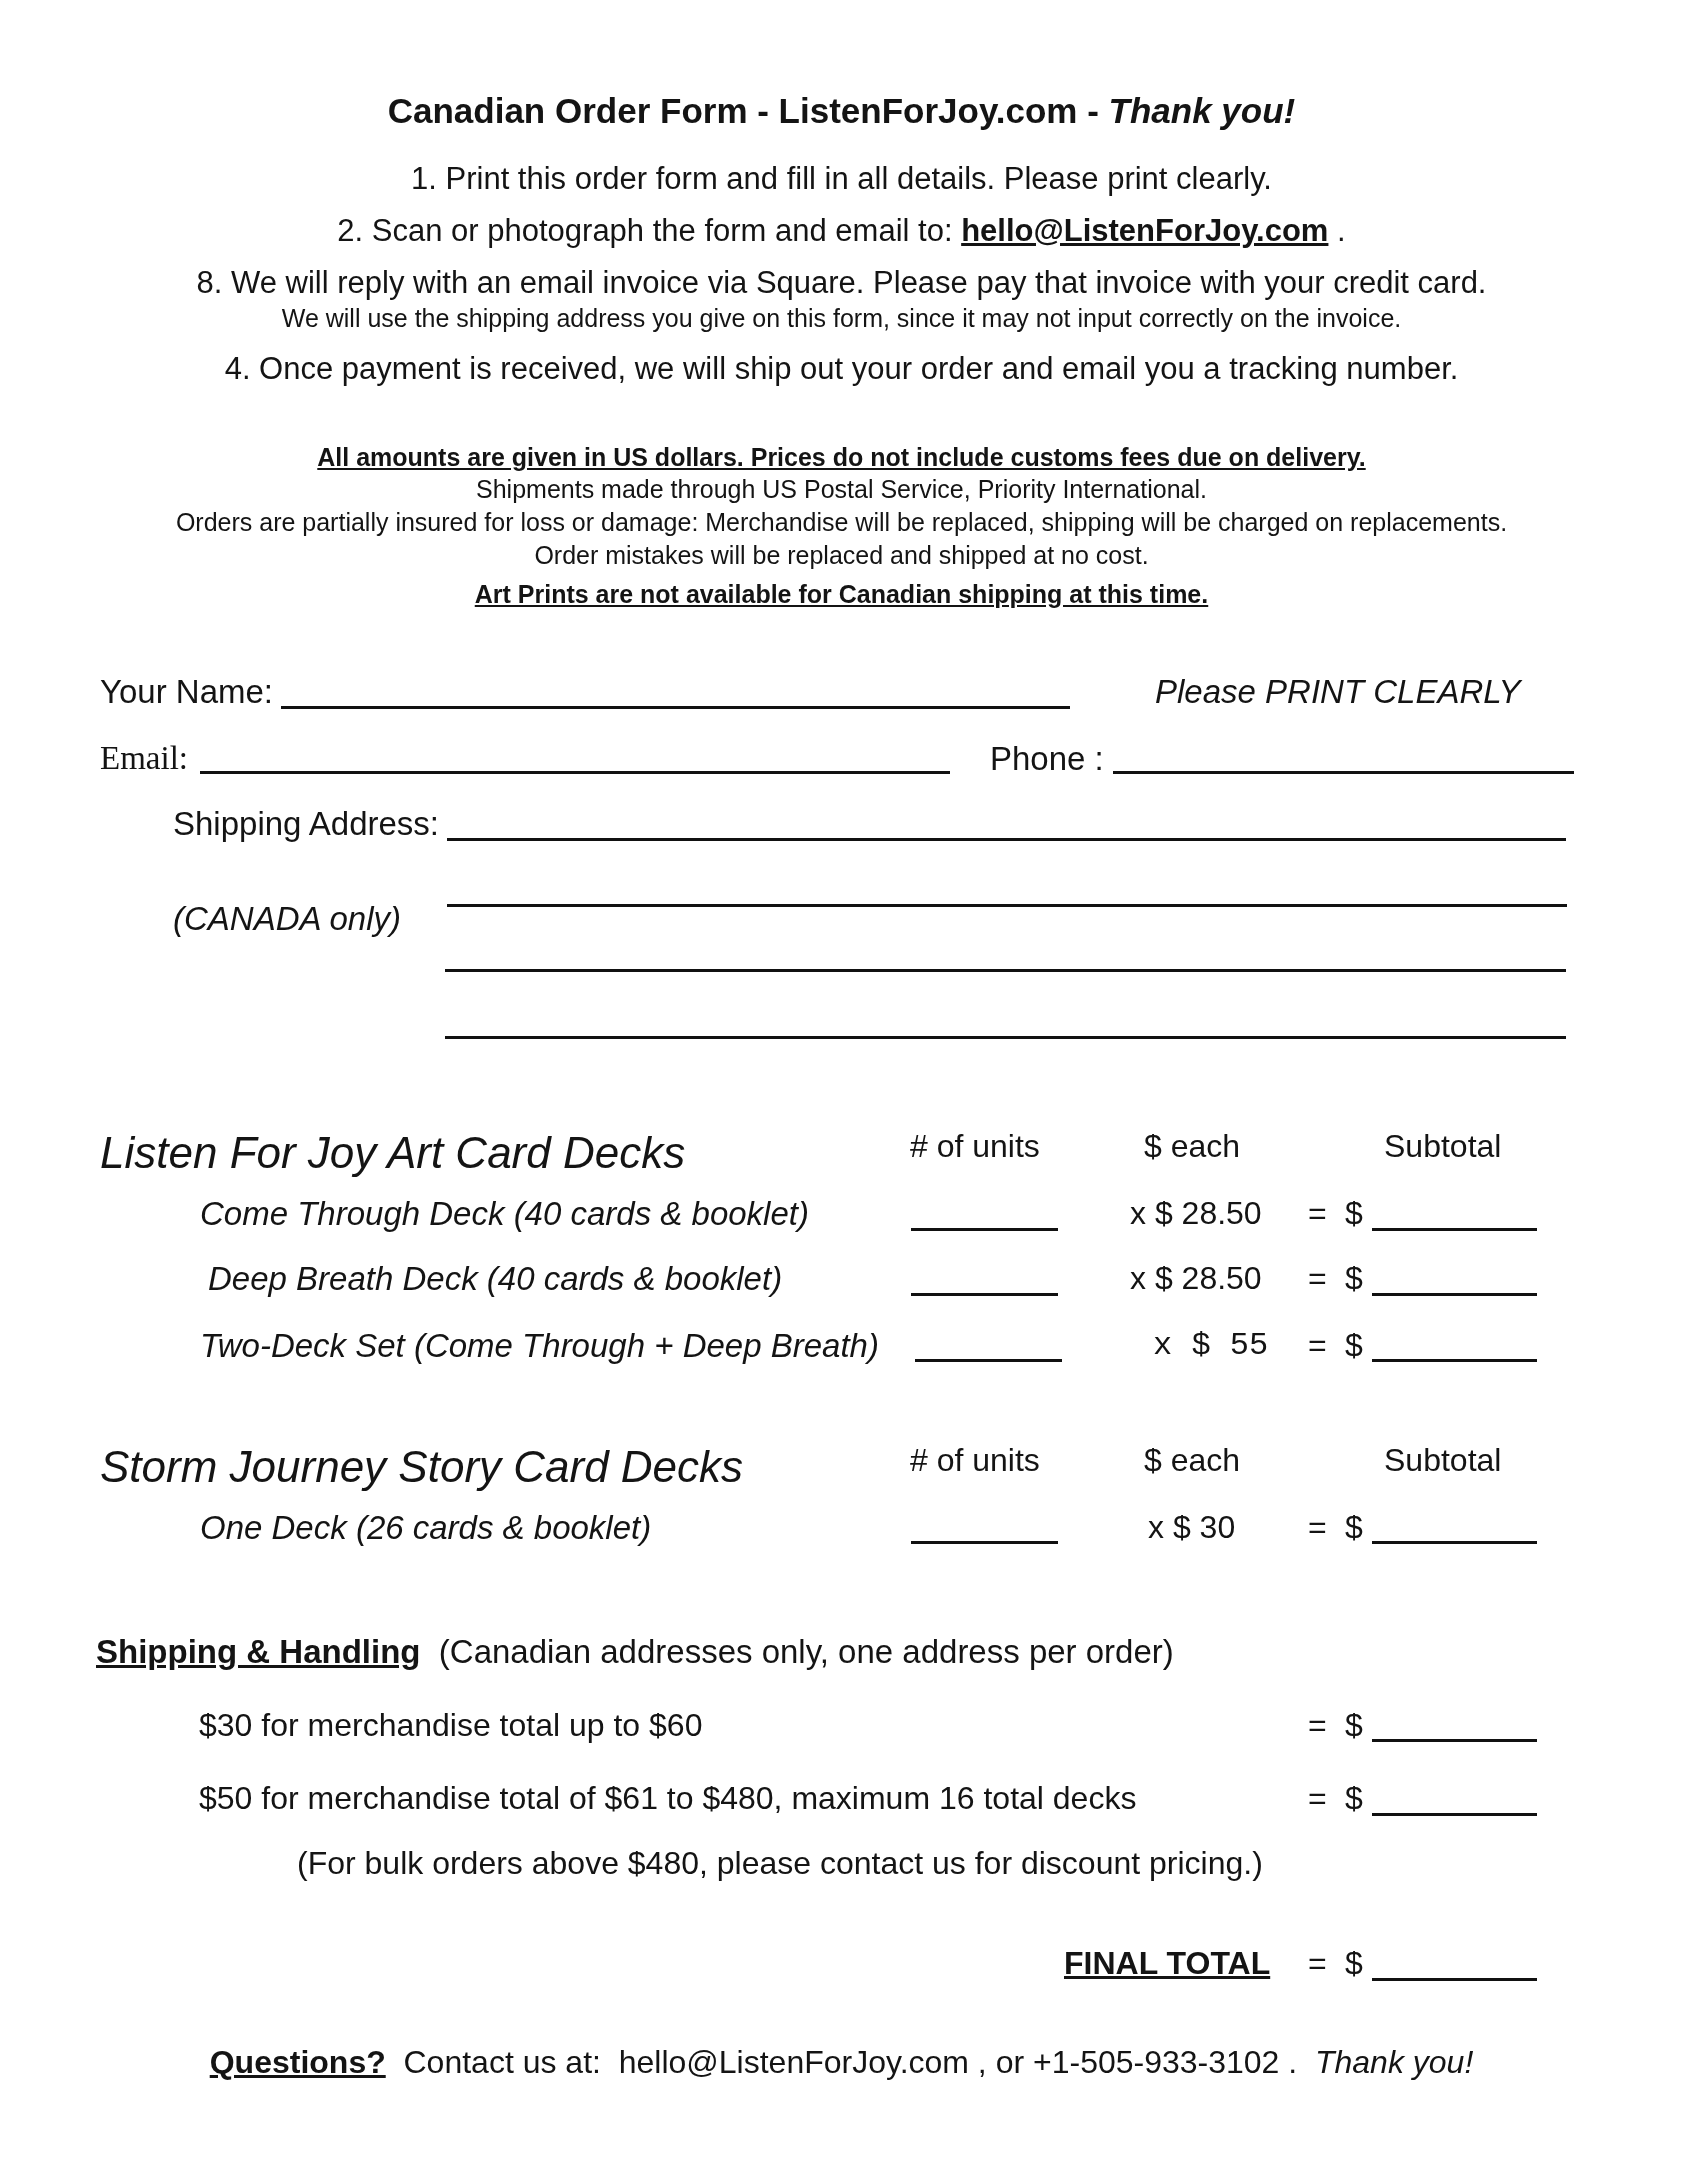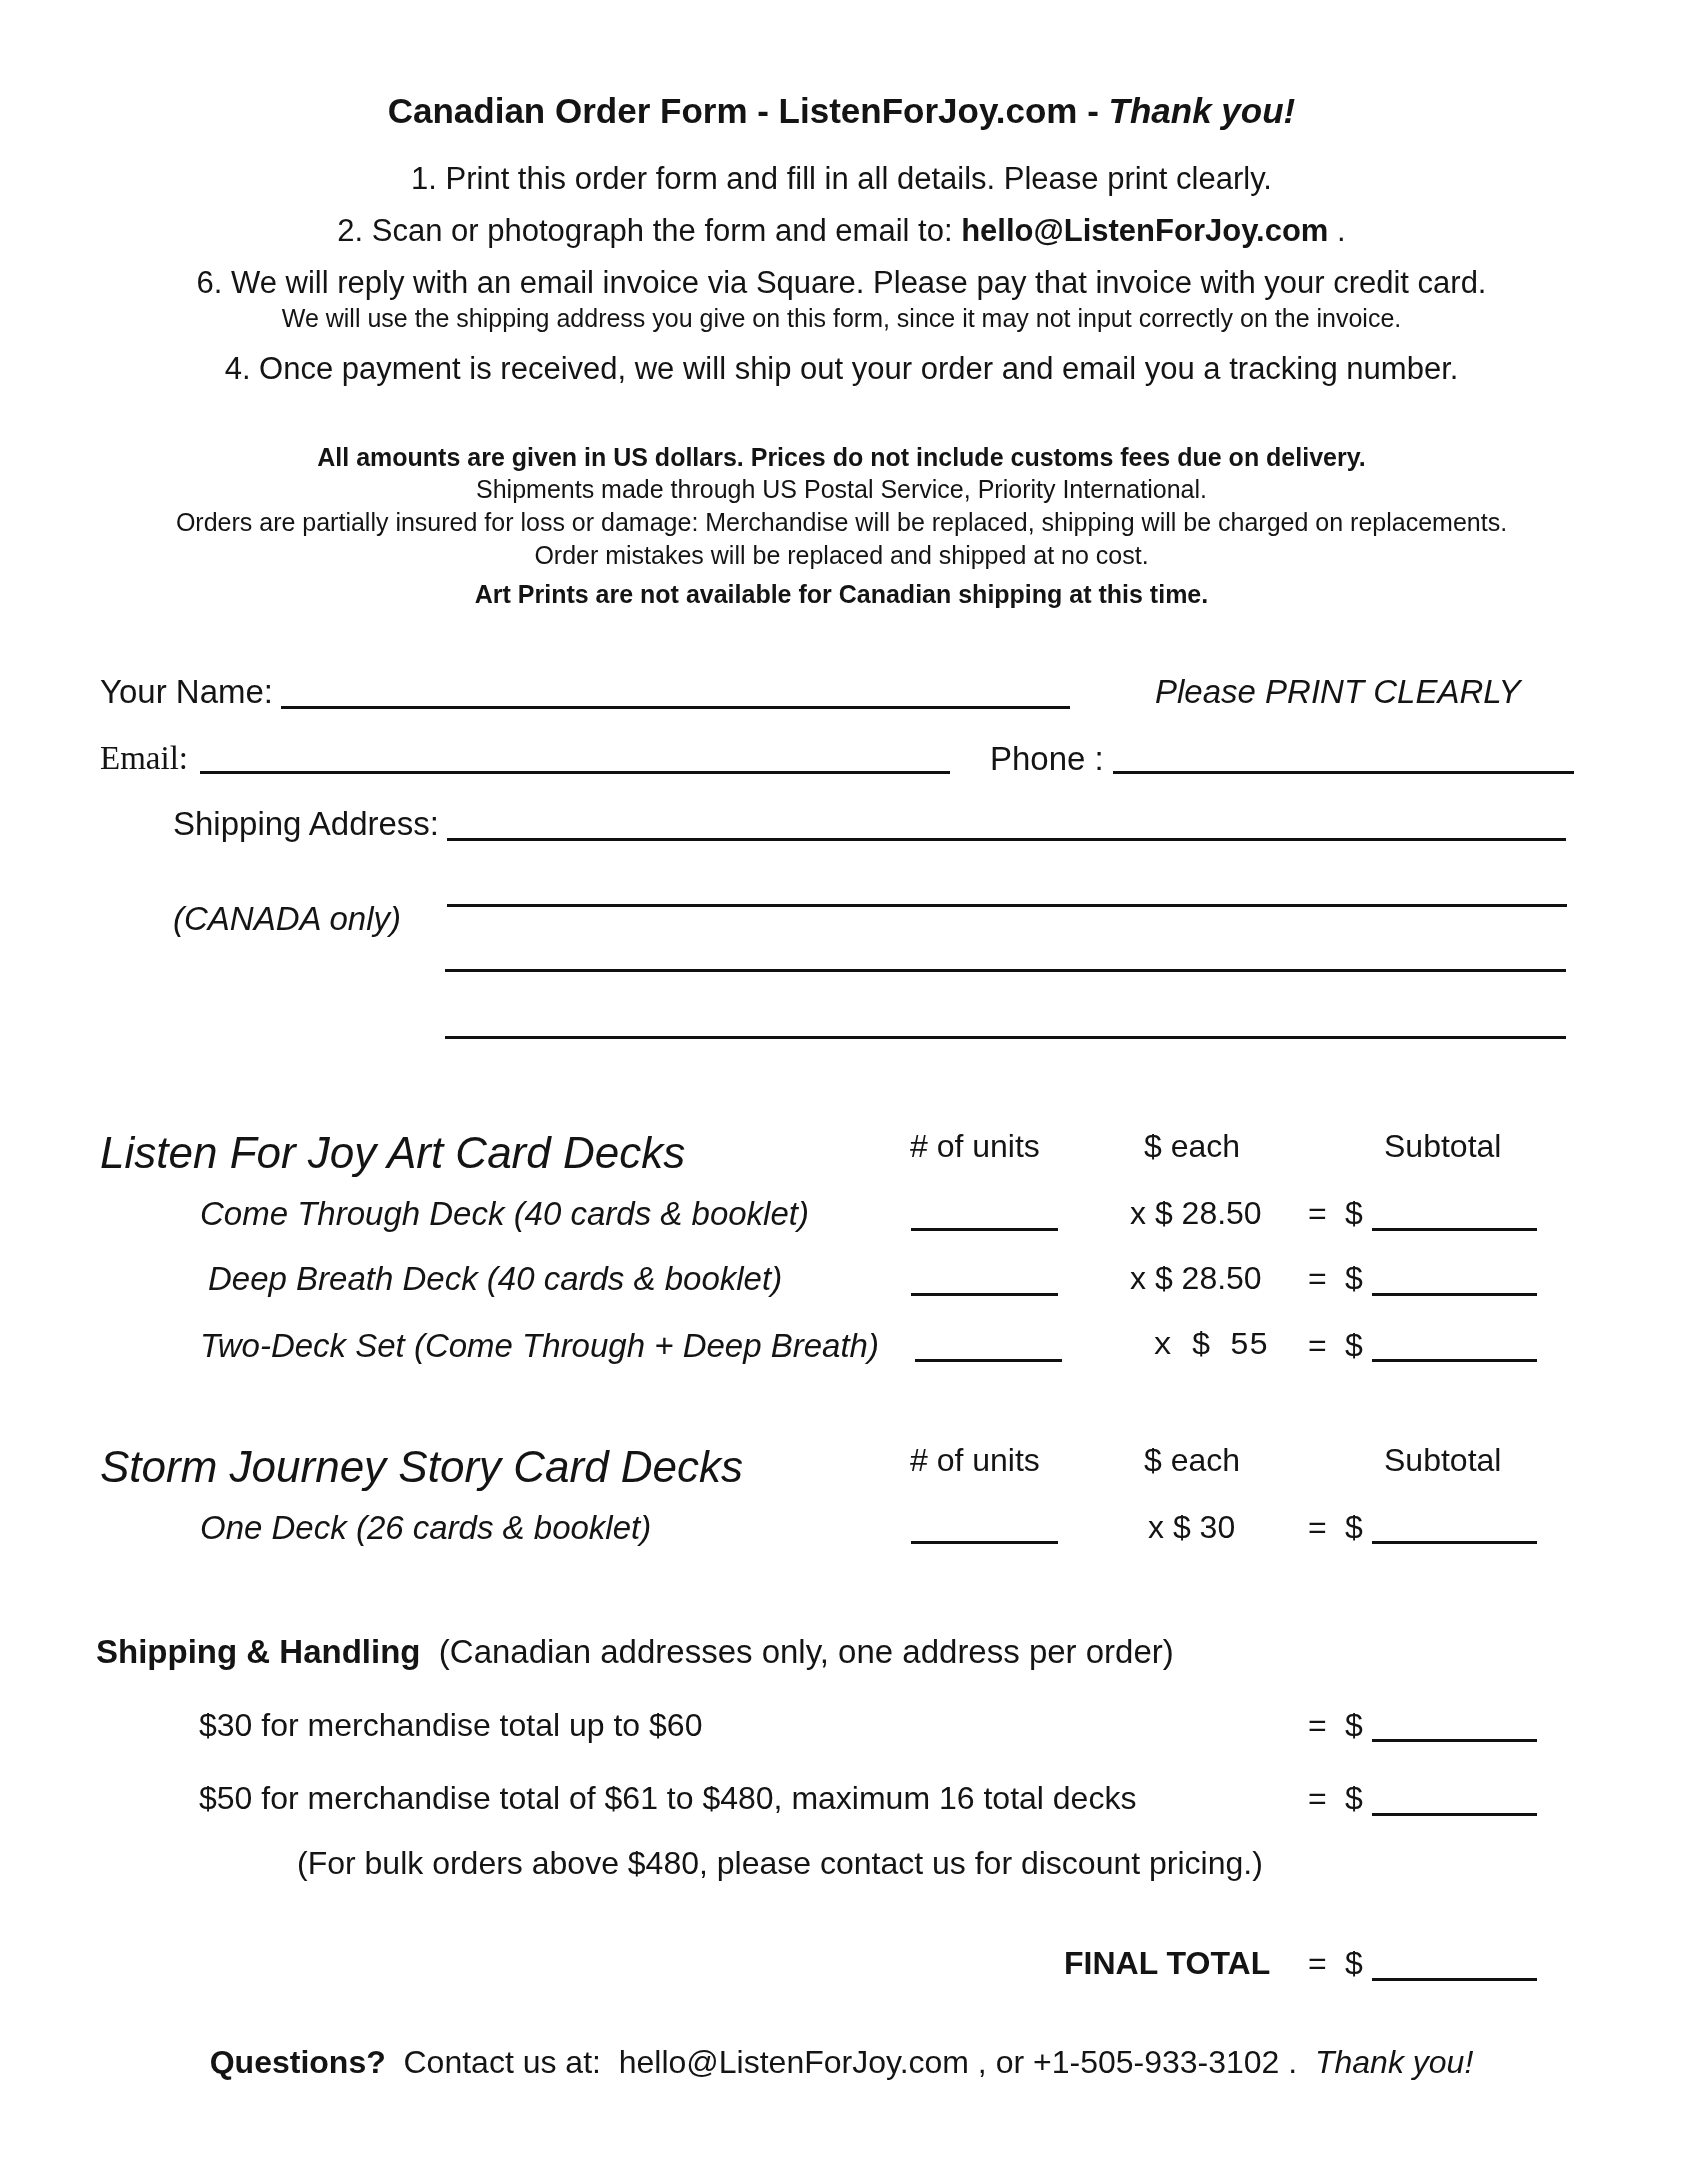--- a/index.html
+++ b/index.html
@@ -1,20 +1,20 @@
 <!DOCTYPE html>
 <html><head>
 <meta charset="utf-8">
 <style>
   html, body { margin: 0; padding: 0; background: #ffffff; }
   body { width: 1683px; height: 2178px; position: relative; overflow: hidden;
          font-family: "Liberation Sans", sans-serif; color: #141414; }
   .abs { position: absolute; white-space: nowrap; }
   .center { left: 0; width: 1683px; text-align: center; }
-  .b { font-weight: bold; }
+  .b { font-weight: bold; text-decoration: underline; }
   .i { font-style: italic; }
   .fill { position: absolute; height: 0; border-bottom: 3px solid #111; }
   .title { font-size: 35px; font-weight: bold; }
   .step { font-size: 31px; }
   .stepsub { font-size: 25px; }
   .note { font-size: 25px; }
   .lbl { font-size: 33px; }
   .item { font-size: 33px; font-style: italic; }
   .hdr { font-size: 44px; font-weight: normal; font-style: italic; }
   .col { font-size: 32px; }
@@ -23,21 +23,21 @@
 <body>
 
 <div class="abs center title" style="top:91px;">
   <span>Canadian Order Form  -  ListenForJoy.com  - </span><span class="i">Thank you!</span>
 </div>
 
 <div class="abs center step" style="top:161px;">1. Print this order form and fill in all details.  Please print clearly.</div>
 <div class="abs center step" style="top:213px;">
   <span>2. Scan or photograph the form and email to:  </span><span class="b">hello@ListenForJoy.com</span><span> .</span>
 </div>
-<div class="abs center step" style="top:265px;">6. We will reply with an email invoice via Square.  Please pay that invoice with your credit card.</div>
+<div class="abs center step" style="top:265px;">8. We will reply with an email invoice via Square.  Please pay that invoice with your credit card.</div>
 <div class="abs center stepsub" style="top:304px;">We will use the shipping address you give on this form, since it may not input correctly on the invoice.</div>
 <div class="abs center step" style="top:351px;">4. Once payment is received, we will ship out your order and email you a tracking number.</div>
 
 <div class="abs center note b" style="top:443px;">All amounts are given in US dollars.  Prices do not include customs fees due on delivery.</div>
 <div class="abs center note" style="top:475px;">Shipments made through US Postal Service, Priority International.</div>
 <div class="abs center note" style="top:508px;">Orders are partially insured for loss or damage: Merchandise will be replaced, shipping will be charged on replacements.</div>
 <div class="abs center note" style="top:541px;">Order mistakes will be replaced and shipped at no cost.</div>
 <div class="abs center note b" style="top:580px;">Art Prints are not available for Canadian shipping at this time.</div>
 
 <div class="abs lbl" style="left:100px; top:673px;">Your Name:</div>

